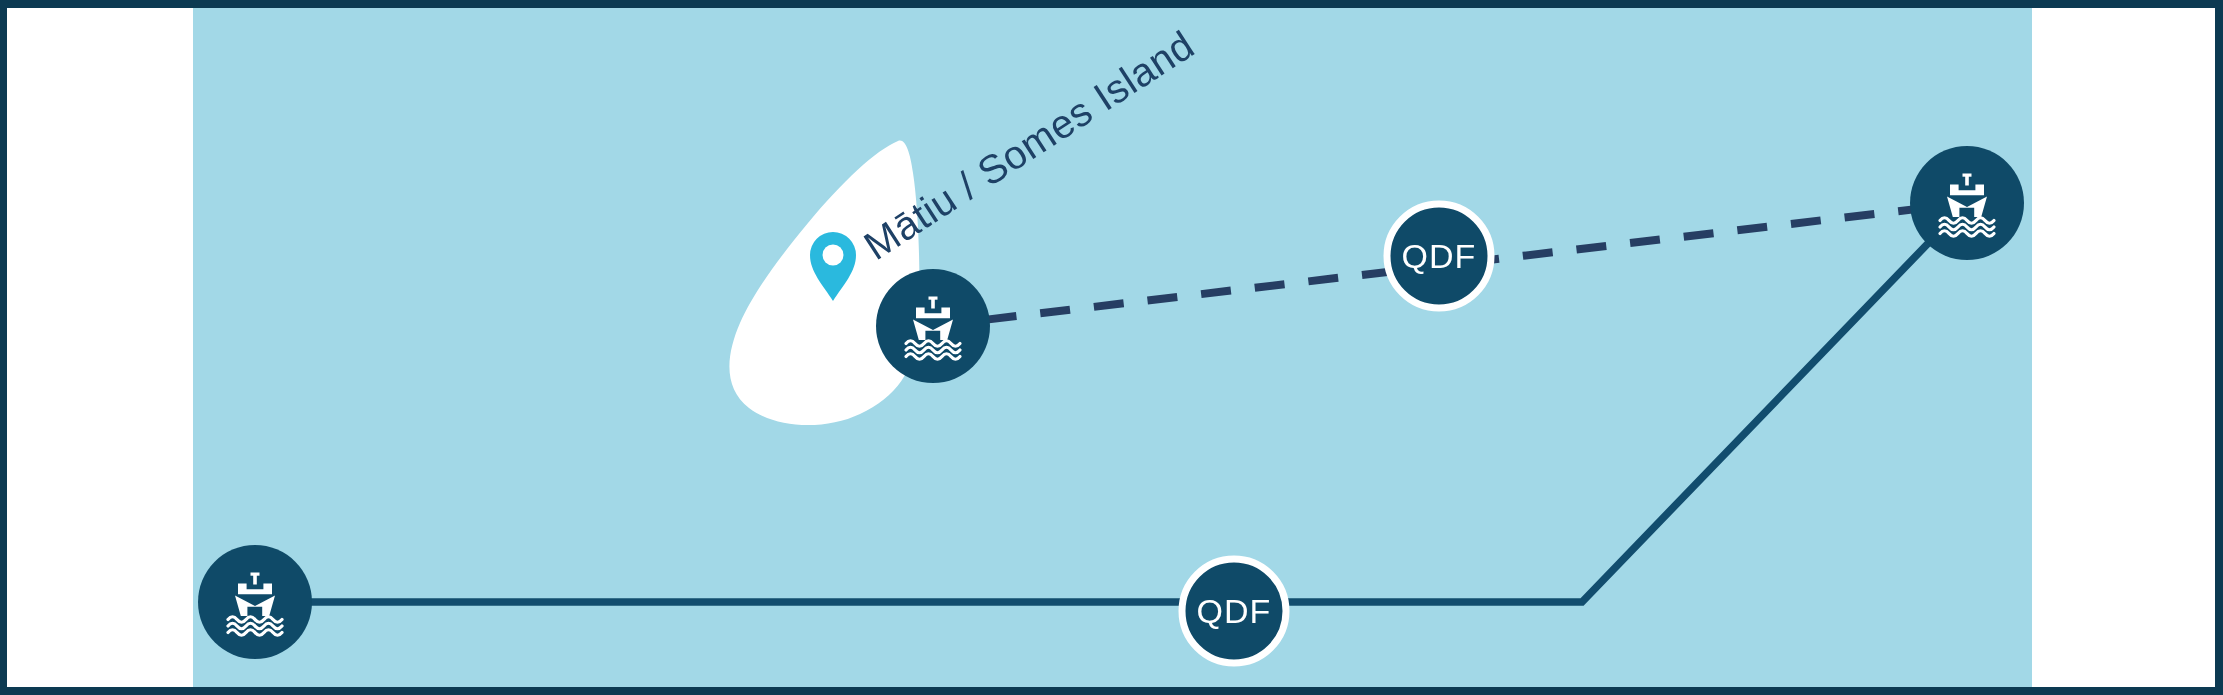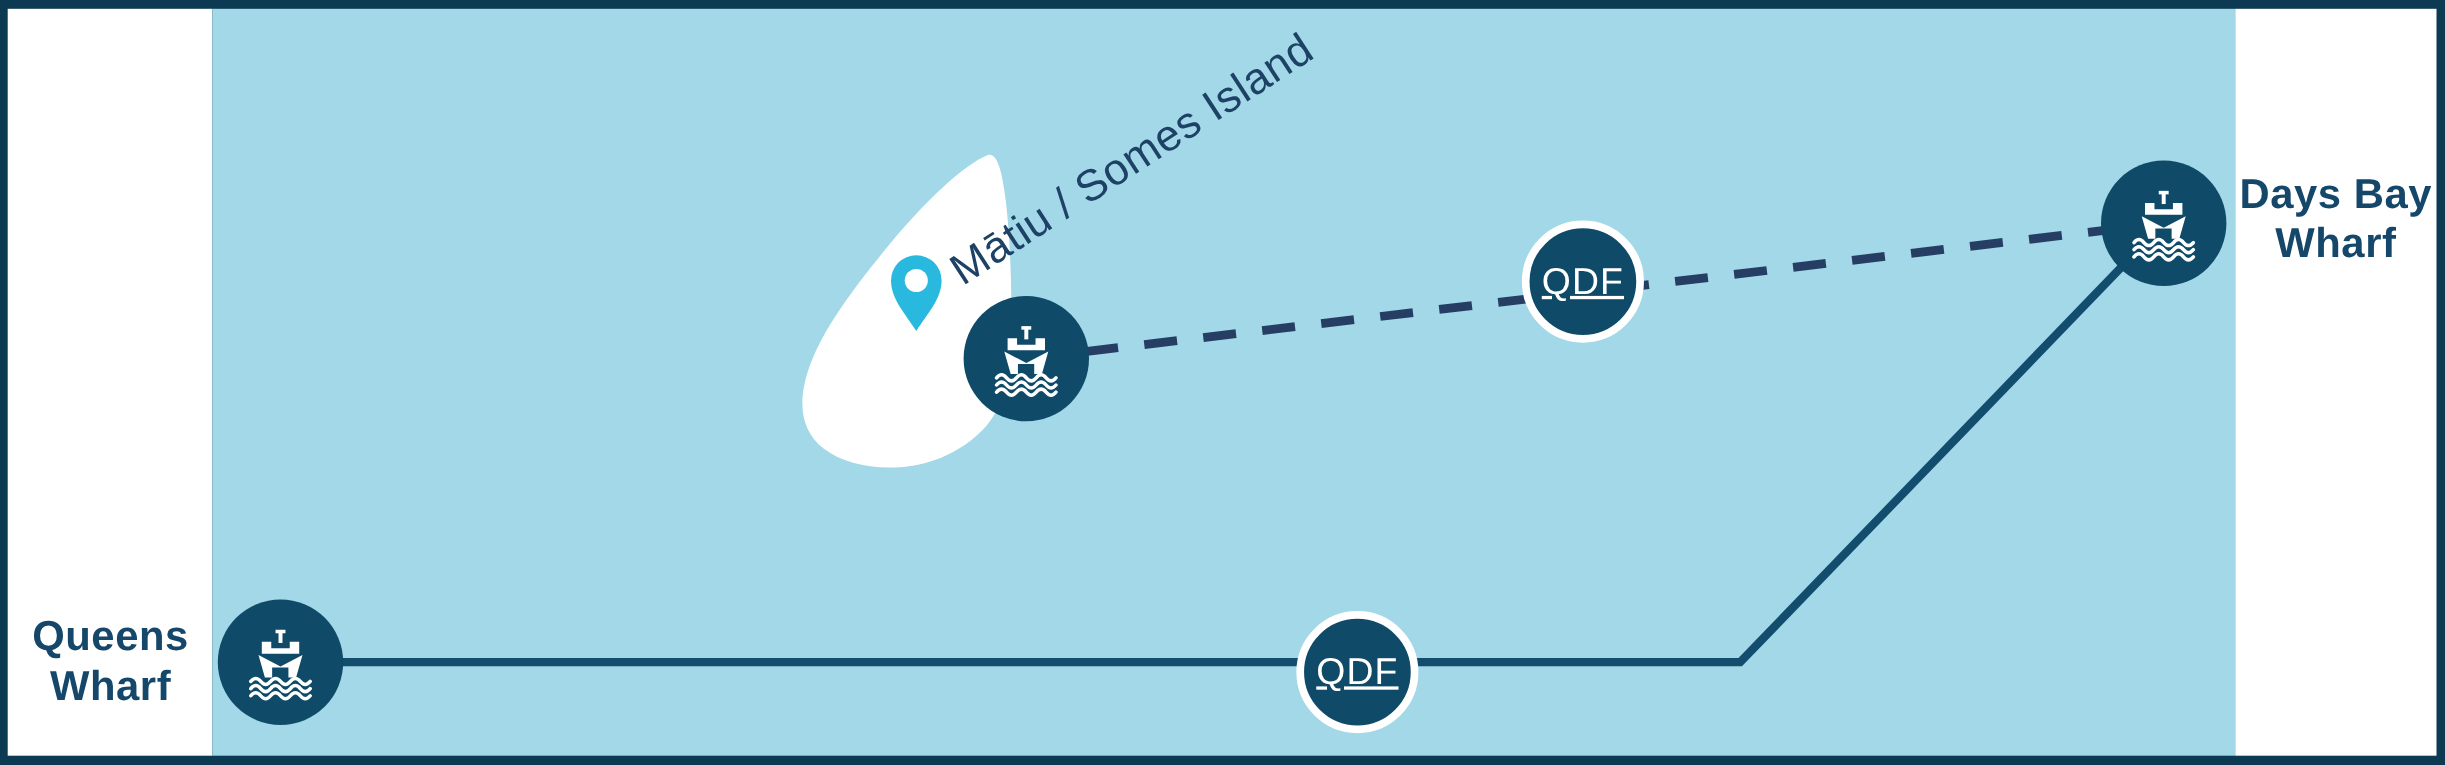--- a/index.html
+++ b/index.html
@@ -41,21 +41,21 @@
   }
   .lbl-island{
     left:829px; top:123px; width:400px; height:44px;
     color:var(--island-text); font-size:40px; line-height:44px; font-weight:500;
     white-space:nowrap; transform:rotate(-33deg); transform-origin:center center;
     letter-spacing:.5px;
   }
   .qdf-badge{
     position:absolute; width:120px; height:120px;
     display:flex; align-items:center; justify-content:center;
-    color:#ffffff; font-size:34px; font-weight:500; letter-spacing:1px;text-decoration:underline;
+    color:#ffffff; font-size:34px; font-weight:500; letter-spacing:1px;
   }
   .qdf-upper{left:1379px; top:196px;}
   .qdf-lower{left:1174px; top:551px;}
 </style>
 </head>
 <body>
 
 <div class="map-root">
 
   <div class="band left"></div>
@@ -99,23 +99,21 @@
 
     <circle class="badge-circle" cx="1439" cy="256" r="52"></circle>
     <circle class="badge-circle" cx="1234" cy="611" r="52"></circle>
 
     <g>
       <path class="pin-body" d="M833,301 C823,285 810,272 810,255 A23,23 0 1 1 856,255 C856,272 843,285 833,301 Z"></path>
       <circle class="pin-hole" cx="833" cy="255" r="10.5"></circle>
     </g>
   </svg>
 
-  <div class="lbl lbl-wharf lbl-queens">Queens Wharf</div>
 
-  <div class="lbl lbl-wharf lbl-daysbay">Days Bay Wharf</div>
 
 
   <div class="lbl lbl-island">Mātiu / Somes Island</div>
 
   <div class="qdf-badge qdf-upper">QDF</div>
 
   <div class="qdf-badge qdf-lower">QDF</div>
 
 </div>
 

